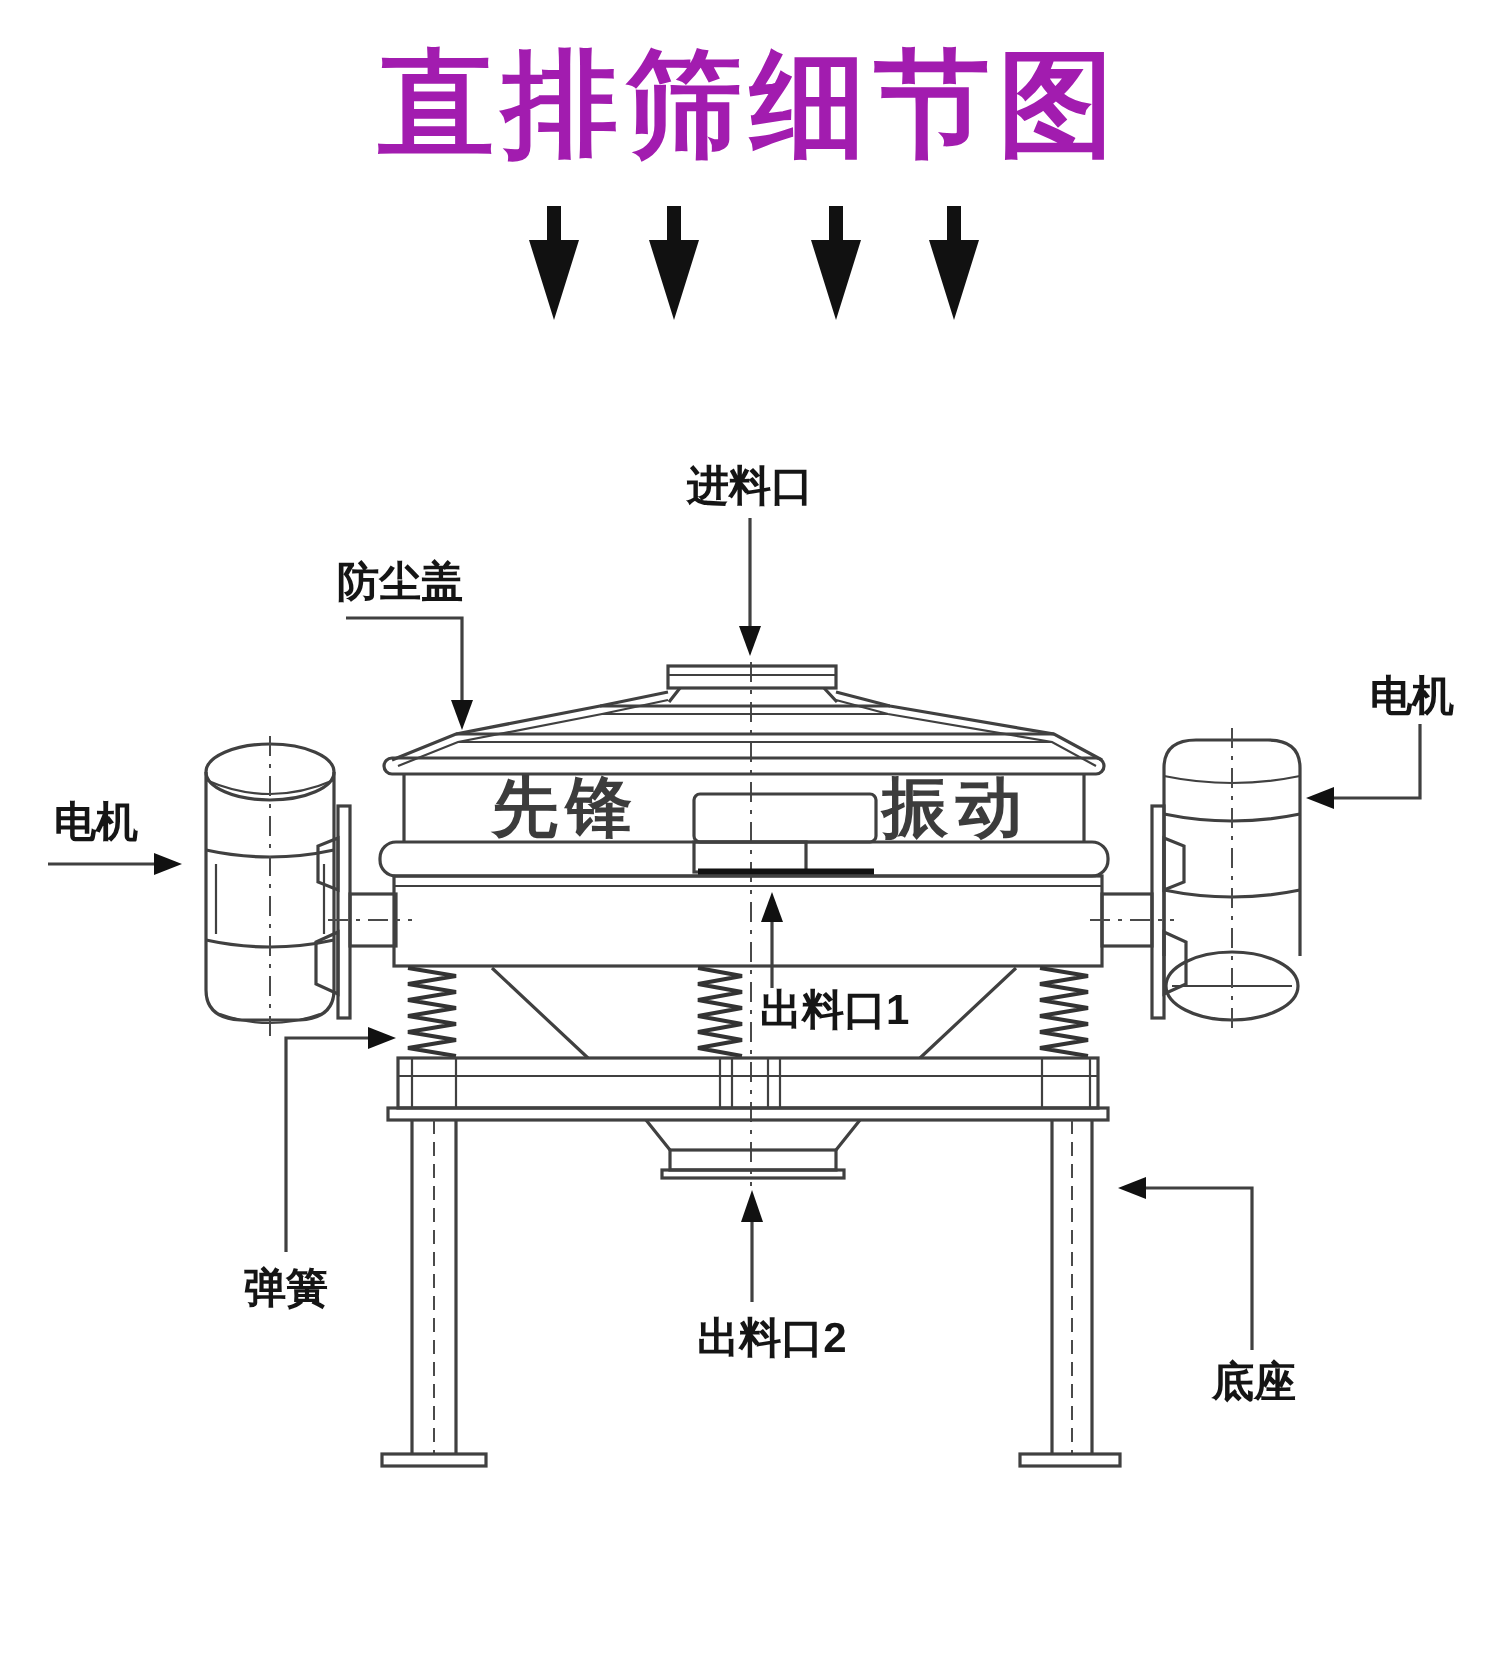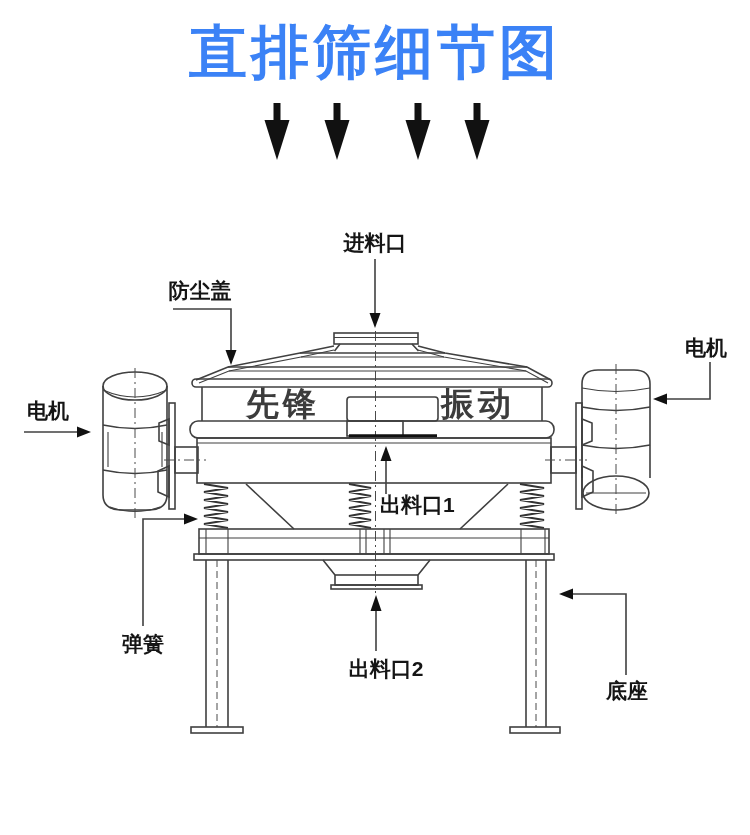--- a/index.html
+++ b/index.html
@@ -4,21 +4,21 @@
 <style>
   html,body{margin:0;padding:0;}
   body{
     width:750px;height:835px;position:relative;overflow:hidden;
     background:#ffffff;
     font-family:"Liberation Sans","DejaVu Sans",sans-serif;
   }
   .page-title{
     position:absolute;top:14px;left:0;width:750px;margin:0;
     text-align:center;font-size:58px;font-weight:800;
-    letter-spacing:4px;color:#3b82f6;
+    letter-spacing:4px;color:#a21caf;
   }
   svg{position:absolute;top:0;left:0;}
   .line{stroke:#404040;stroke-width:1.6;fill:none;}
   .thin{stroke:#404040;stroke-width:1.1;fill:none;}
   .coil{stroke:#333333;stroke-width:2;fill:none;}
   .solid{fill:#111111;stroke:none;}
   .slot{stroke:#111111;stroke-width:3.4;}
   .axis{stroke:#4a4a4a;stroke-width:1;fill:none;stroke-dasharray:10 4 2 4;}
   .legdash{stroke:#4a4a4a;stroke-width:1;fill:none;stroke-dasharray:7 4;}
   .label{font-size:21px;font-weight:600;fill:#151515;}

